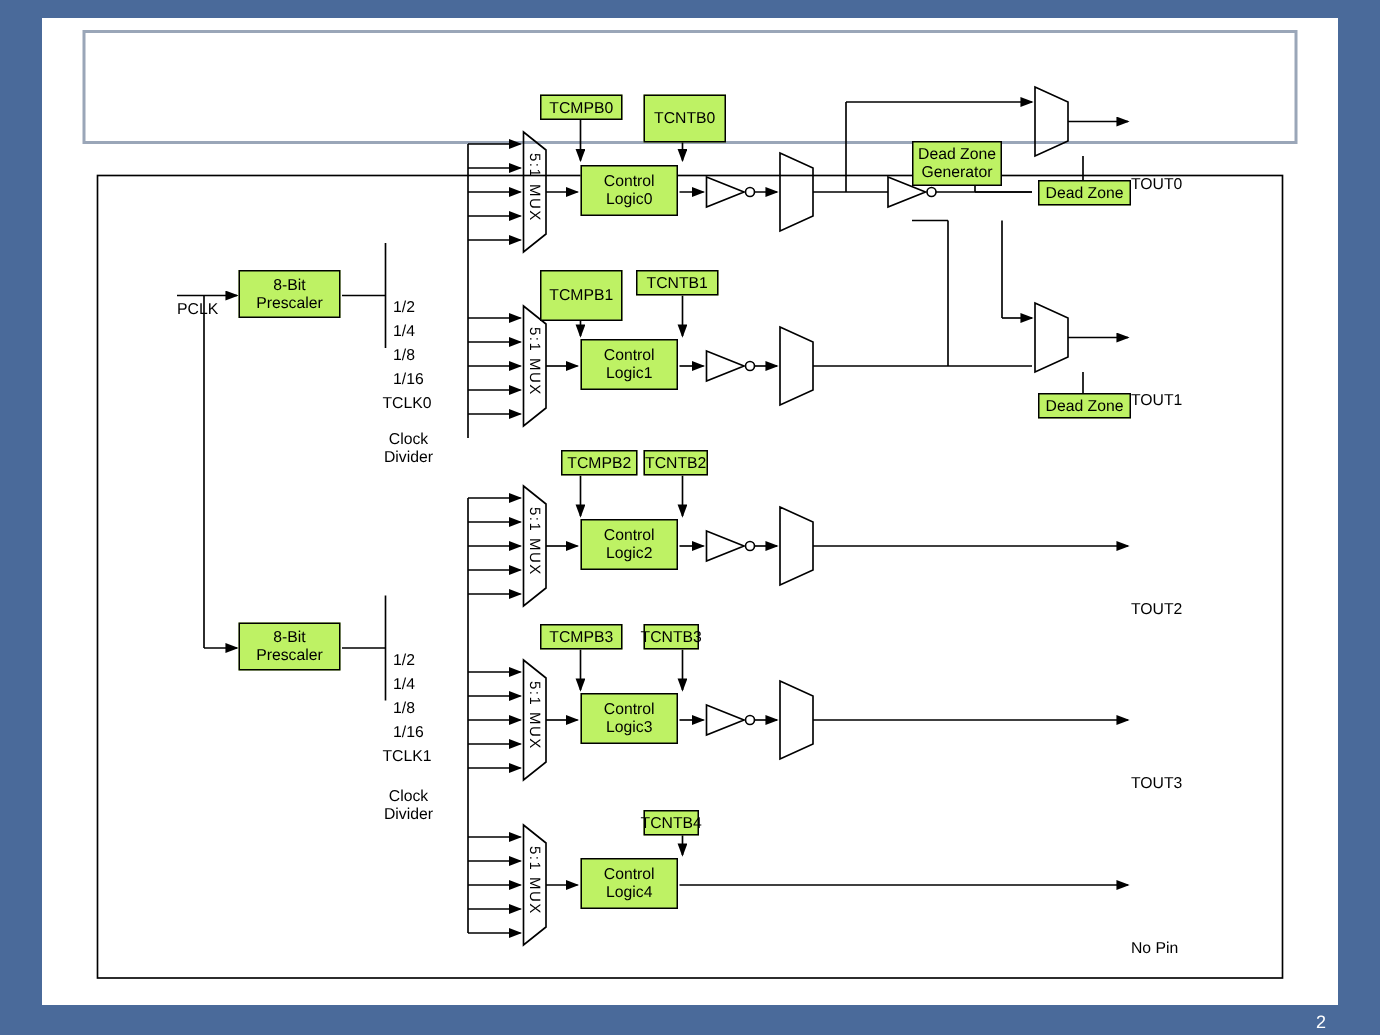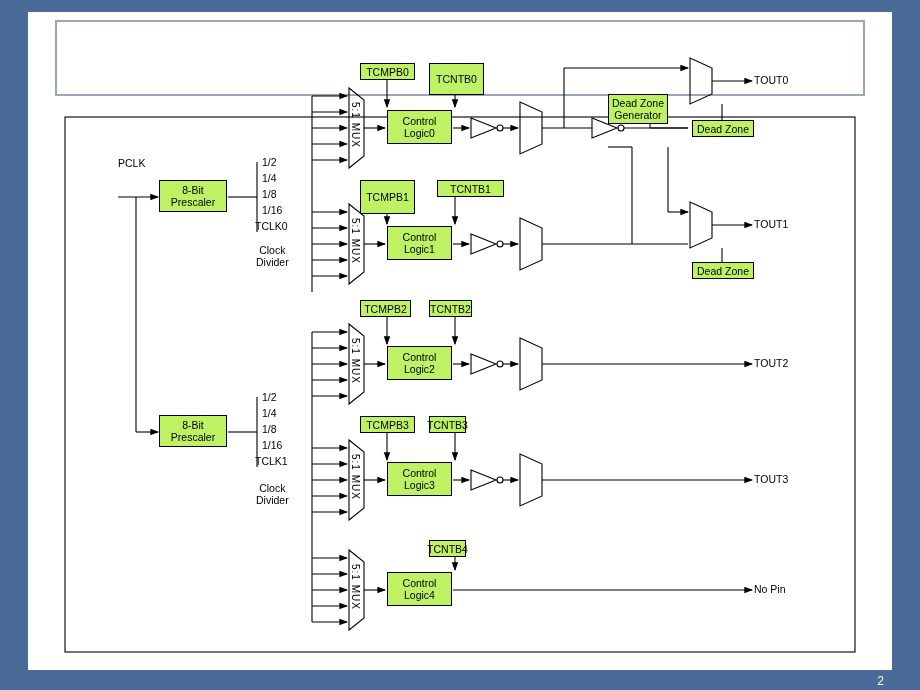--- a/index.html
+++ b/index.html
@@ -5,21 +5,21 @@
   body{margin:0;padding:0;background:#fff;font-family:Arial,Helvetica,sans-serif;}
   .slide{width:920px;height:690px;position:relative;background:#fff;}
   .band-left{position:absolute;left:0;top:0;width:28px;height:690px;background:#4a6a9a;}
   .band-right{position:absolute;right:0;top:0;width:28px;height:690px;background:#4a6a9a;}
   .top-bar{position:absolute;left:28px;right:28px;top:0;height:12px;background:#4a6a9a;}
   .bottom-bar{position:absolute;left:28px;right:28px;bottom:0;height:20px;background:#4a6a9a;}
   .title-box{position:absolute;left:55px;right:55px;top:20px;height:72px;border:2.5px solid #9aa6b8;background:#fff;}
   .page-no{position:absolute;right:8px;bottom:2px;color:#fff;font-size:12px;}
   .diagram{position:absolute;left:52px;top:52px;width:816px;height:605px;}
   .box{position:absolute;border:1px solid #000;background:#bef264;font-size:10.5px;line-height:12px;display:flex;align-items:center;justify-content:center;text-align:center;padding:1px 3px;box-sizing:border-box;}
-  .lbl{position:absolute;font-size:10.5px;line-height:12px;white-space:nowrap;}
+  .lbl{position:absolute;font-size:10.5px;line-height:12px;white-space:nowrap;margin-top:43px;}
   .vtxt{position:absolute;font-size:10px;writing-mode:vertical-rl;text-orientation:mixed;letter-spacing:1px;}
 </style>
 </head>
 <body>
 
 <div class="slide">
   <div class="band-left"></div>
   <div class="band-right"></div>
   <div class="top-bar"></div>
   <div class="bottom-bar">
@@ -201,27 +201,27 @@
     <div class="box" style="left:308px;top:11px;width:55px;height:17px">TCMPB0</div>
     <div class="box" style="left:377px;top:11px;width:55px;height:32px">TCNTB0</div>
     <div class="box" style="left:335px;top:58px;width:65px;height:34px;white-space:pre-line">Control
 Logic0</div>
     <div class="box" style="left:556px;top:42px;width:60px;height:30px;white-space:pre-line">Dead Zone
 Generator</div>
     <div class="box" style="left:640px;top:68px;width:62px;height:17px">Dead Zone</div>
     <span class="lbl" style="left:702px;top:22px">TOUT0</span>
 
     <div class="box" style="left:308px;top:128px;width:55px;height:34px">TCMPB1</div>
-    <div class="box" style="left:385px;top:128px;width:67px;height:17px">TCNTB1</div>
+    <div class="box" style="left:372px;top:128px;width:55px;height:17px">TCNTB1</div>
     <div class="box" style="left:335px;top:174px;width:65px;height:34px;white-space:pre-line">Control
 Logic1</div>
     <div class="box" style="left:640px;top:210px;width:62px;height:17px">Dead Zone</div>
     <span class="lbl" style="left:702px;top:166px">TOUT1</span>
 
-    <div class="box" style="left:308px;top:248px;width:51px;height:17px">TCMPB2</div>
+    <div class="box" style="left:322px;top:248px;width:51px;height:17px">TCMPB2</div>
     <div class="box" style="left:377px;top:248px;width:43px;height:17px">TCNTB2</div>
     <div class="box" style="left:335px;top:294px;width:65px;height:34px;white-space:pre-line">Control
 Logic2</div>
     <span class="lbl" style="left:702px;top:305px">TOUT2</span>
 
     <div class="box" style="left:308px;top:364px;width:55px;height:17px">TCMPB3</div>
     <div class="box" style="left:377px;top:364px;width:37px;height:17px">TCNTB3</div>
     <div class="box" style="left:335px;top:410px;width:65px;height:34px;white-space:pre-line">Control
 Logic3</div>
     <span class="lbl" style="left:702px;top:421px">TOUT3</span>

